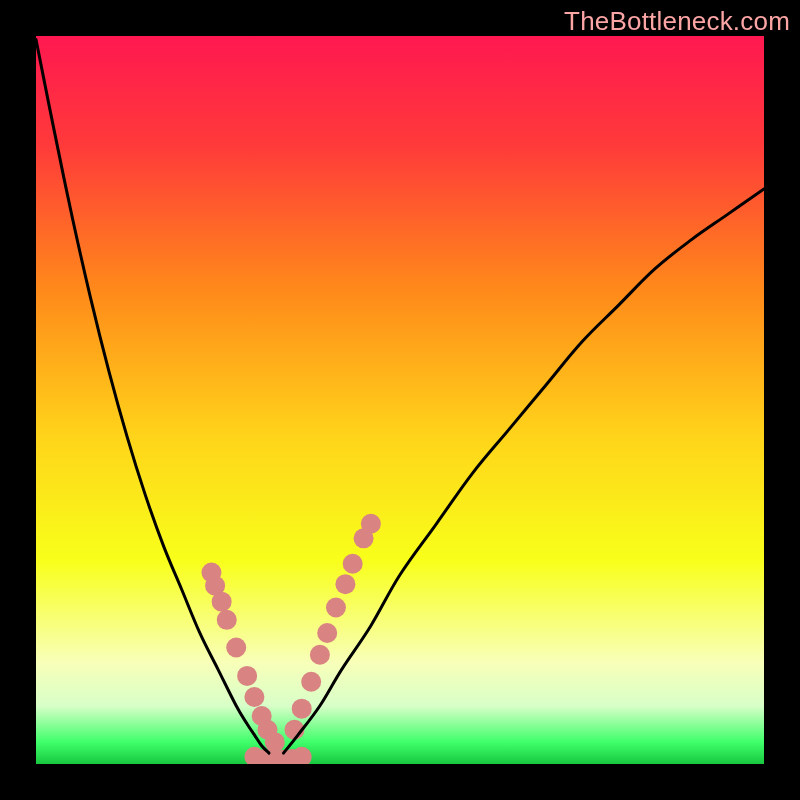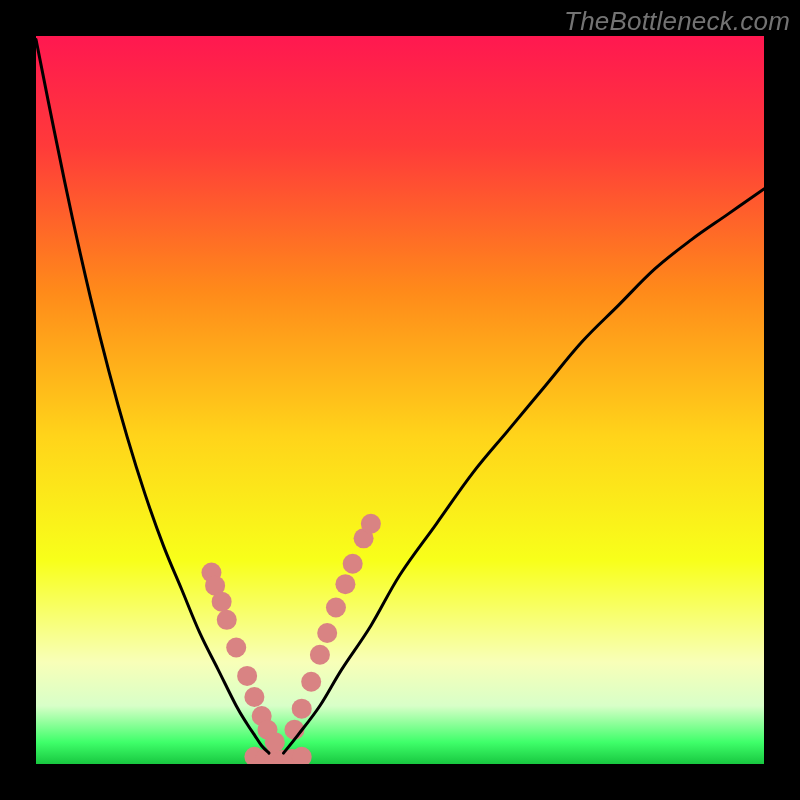--- a/index.html
+++ b/index.html
@@ -29,25 +29,24 @@
     position: absolute;
     left: 0;
     top: 0;
     width: 728px;
     height: 728px;
   }
   .watermark {
     position: absolute;
     top: 6px;
     right: 10px;
-    color: #737373;
+    color: #fca5a5;
     font-size: 26px;
     font-weight: 500;
     letter-spacing: 0.2px;
-    font-style: italic;
   }
   svg.curves {
     position: absolute;
     left: 0;
     top: 0;
     width: 728px;
     height: 728px;
   }
 </style>
 </head>

